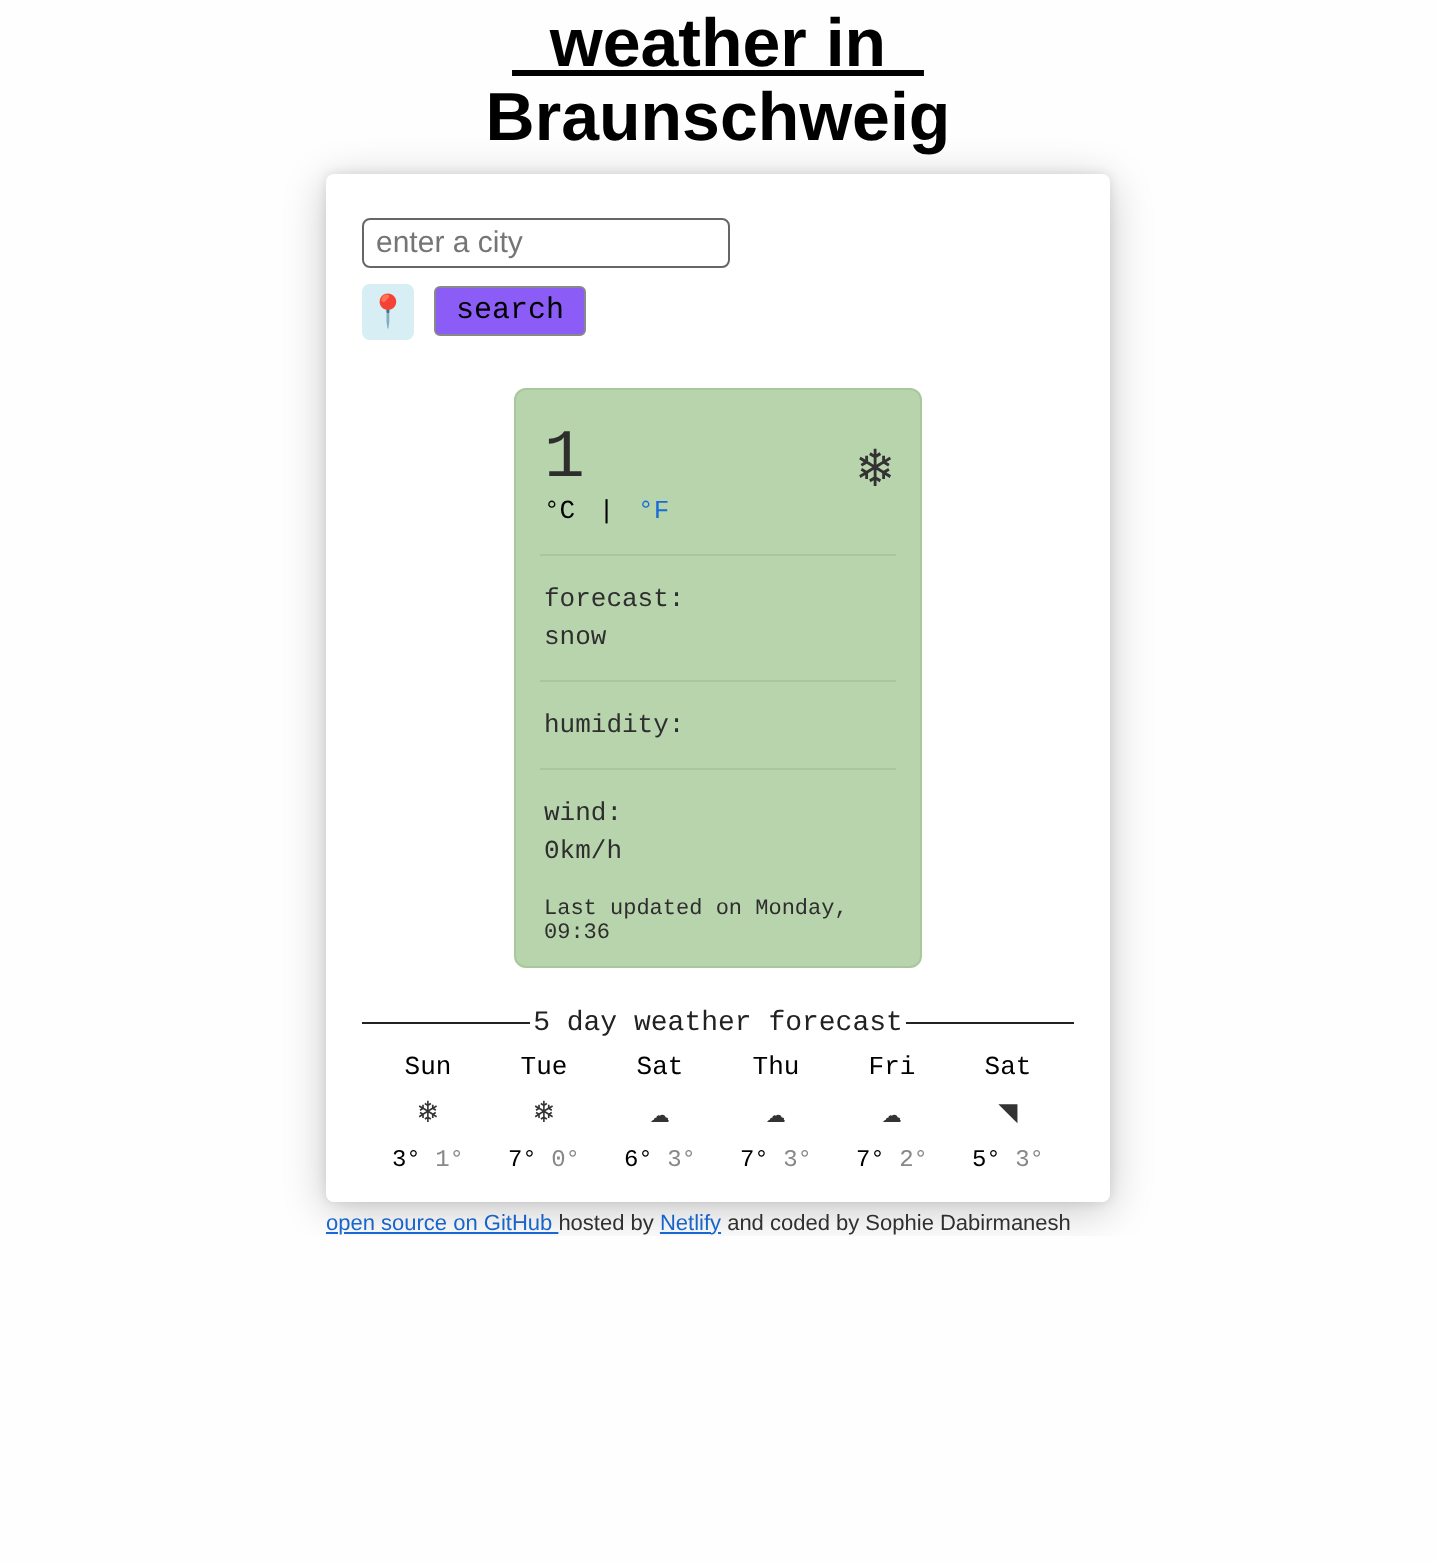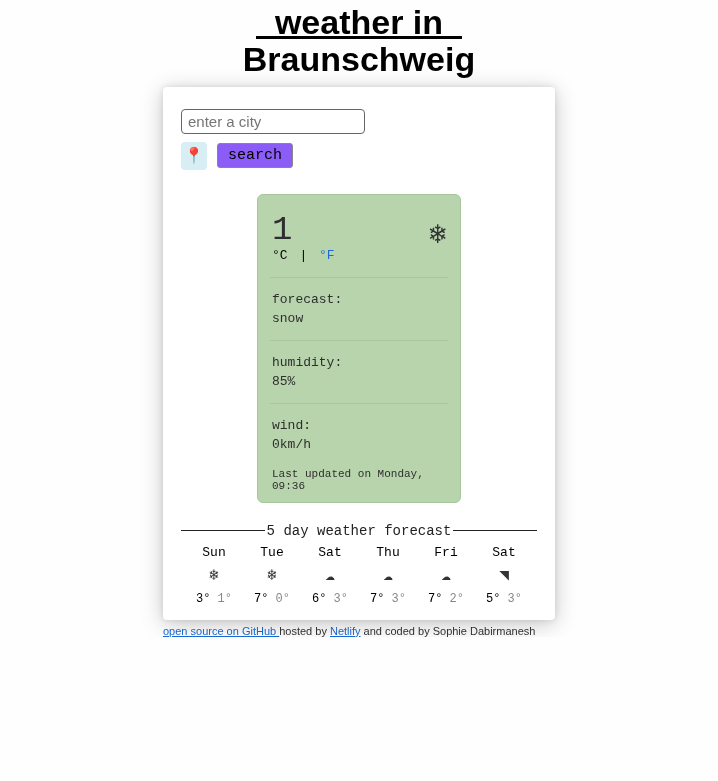--- a/index.html
+++ b/index.html
@@ -191,21 +191,20 @@
     </div>
 
     <hr class="divider">
 
     <div class="stat-label">forecast:</div>
     <div class="stat-value">snow</div>
 
     <hr class="divider">
 
     <div class="stat-label">humidity:</div>
-    <div class="stat-value">85%</div>
 
     <hr class="divider">
 
     <div class="stat-label">wind:</div>
     <div class="stat-value">0km/h</div>
 
     <div class="updated">Last updated on Monday, 09:36</div>
   </div>
 
   <div class="forecast-wrap">

